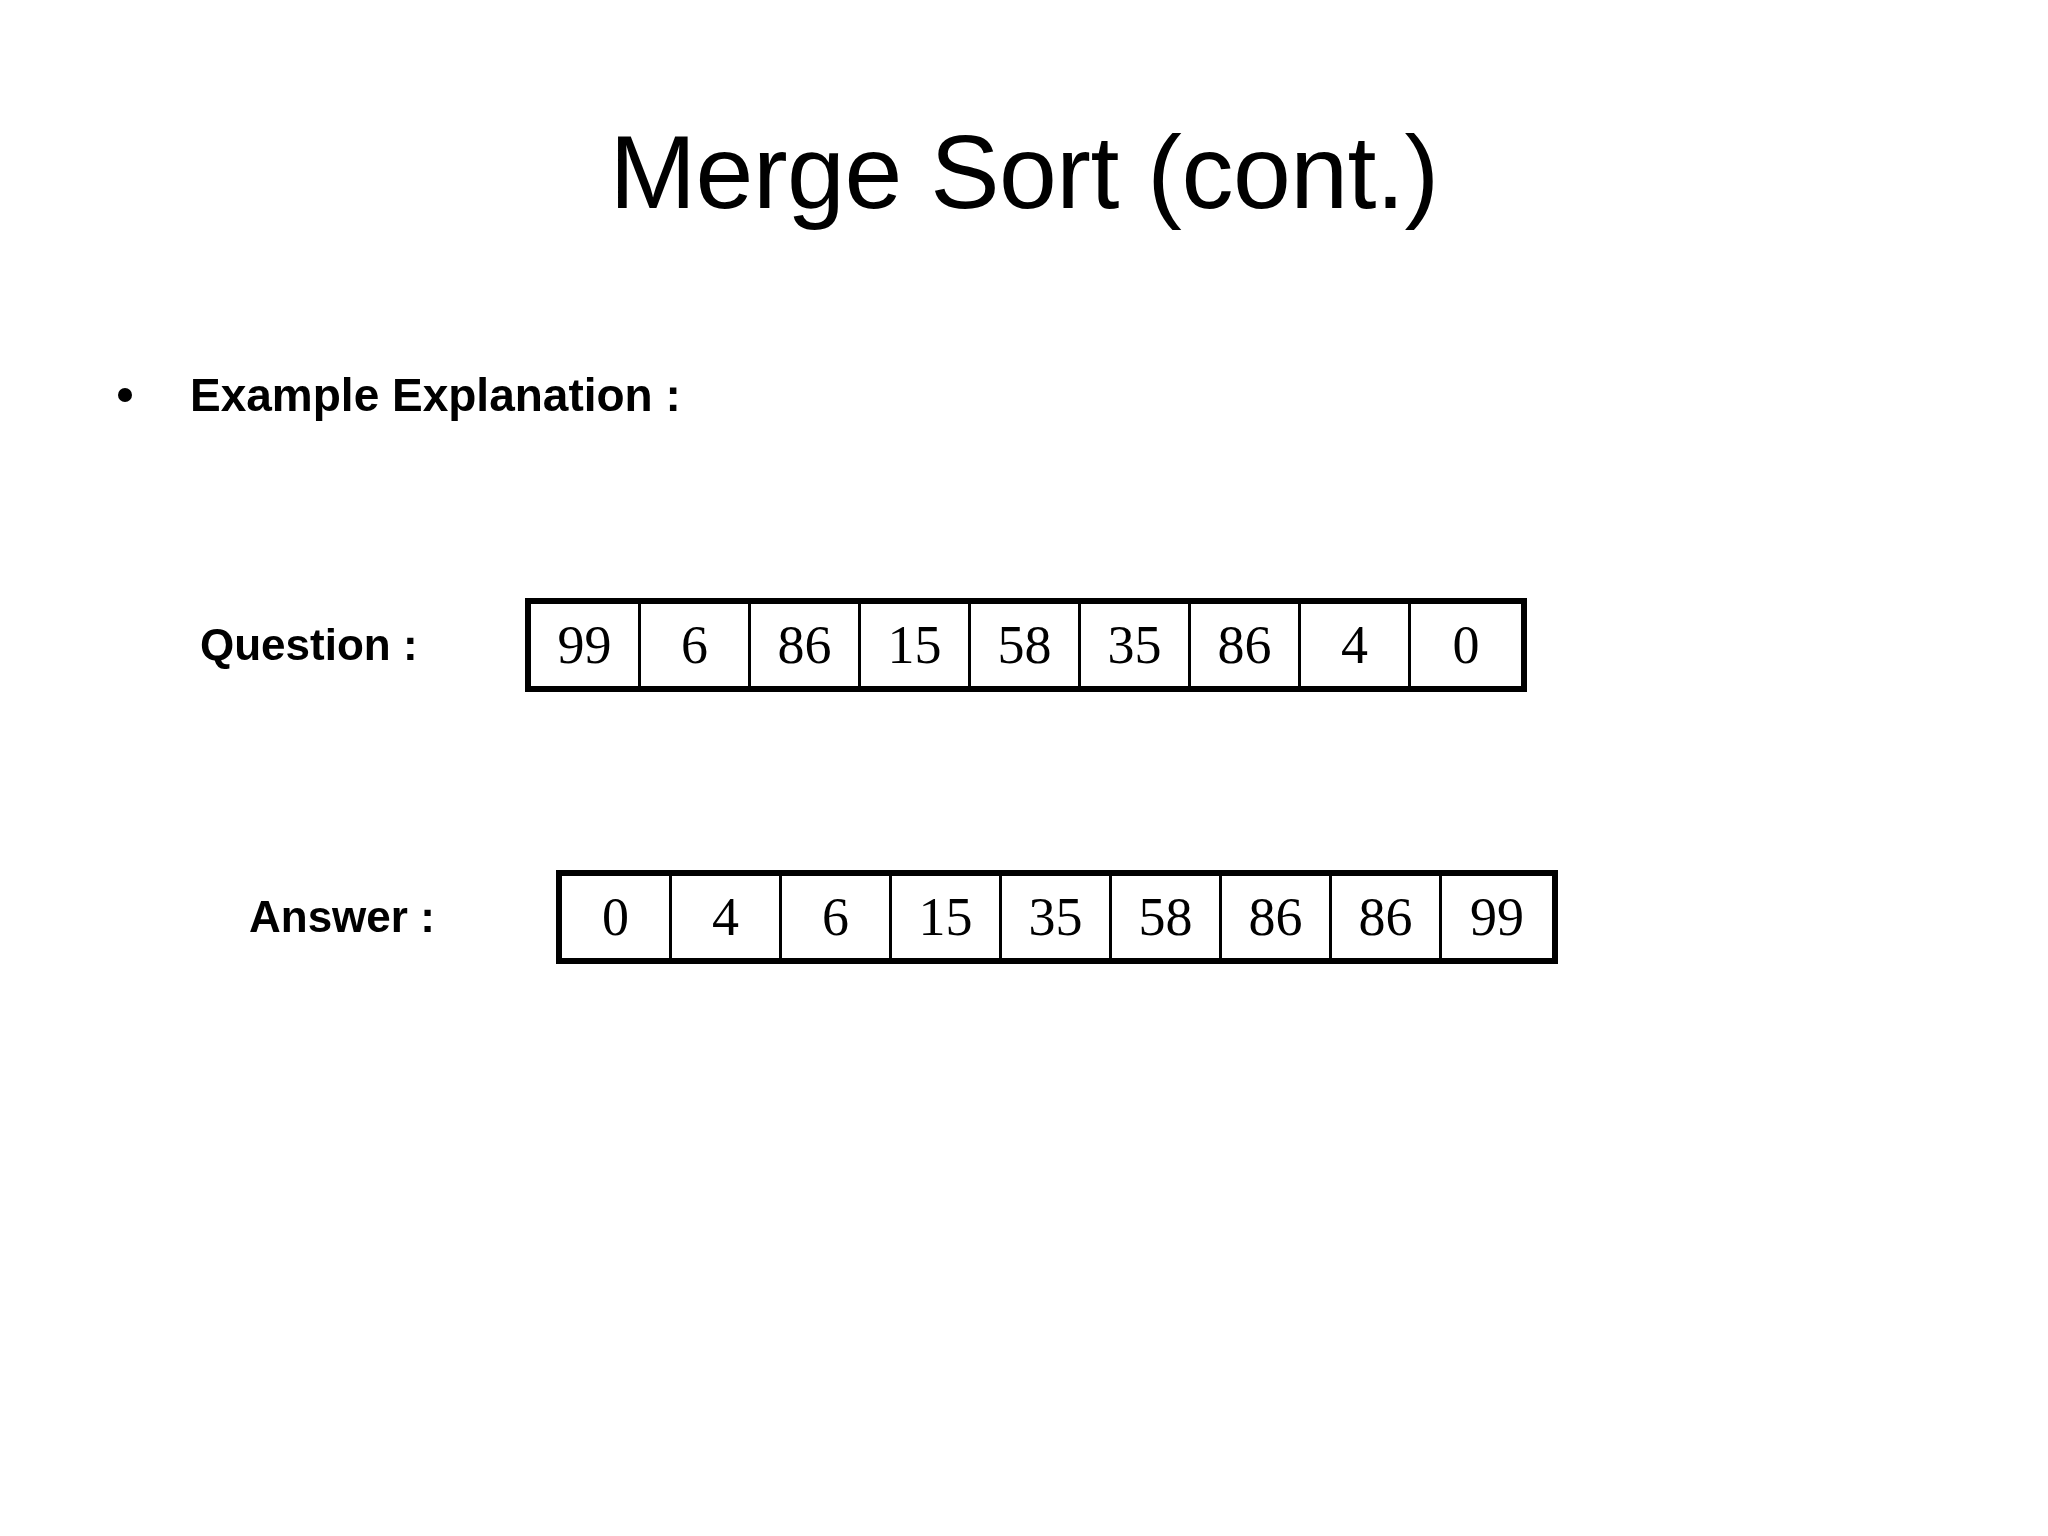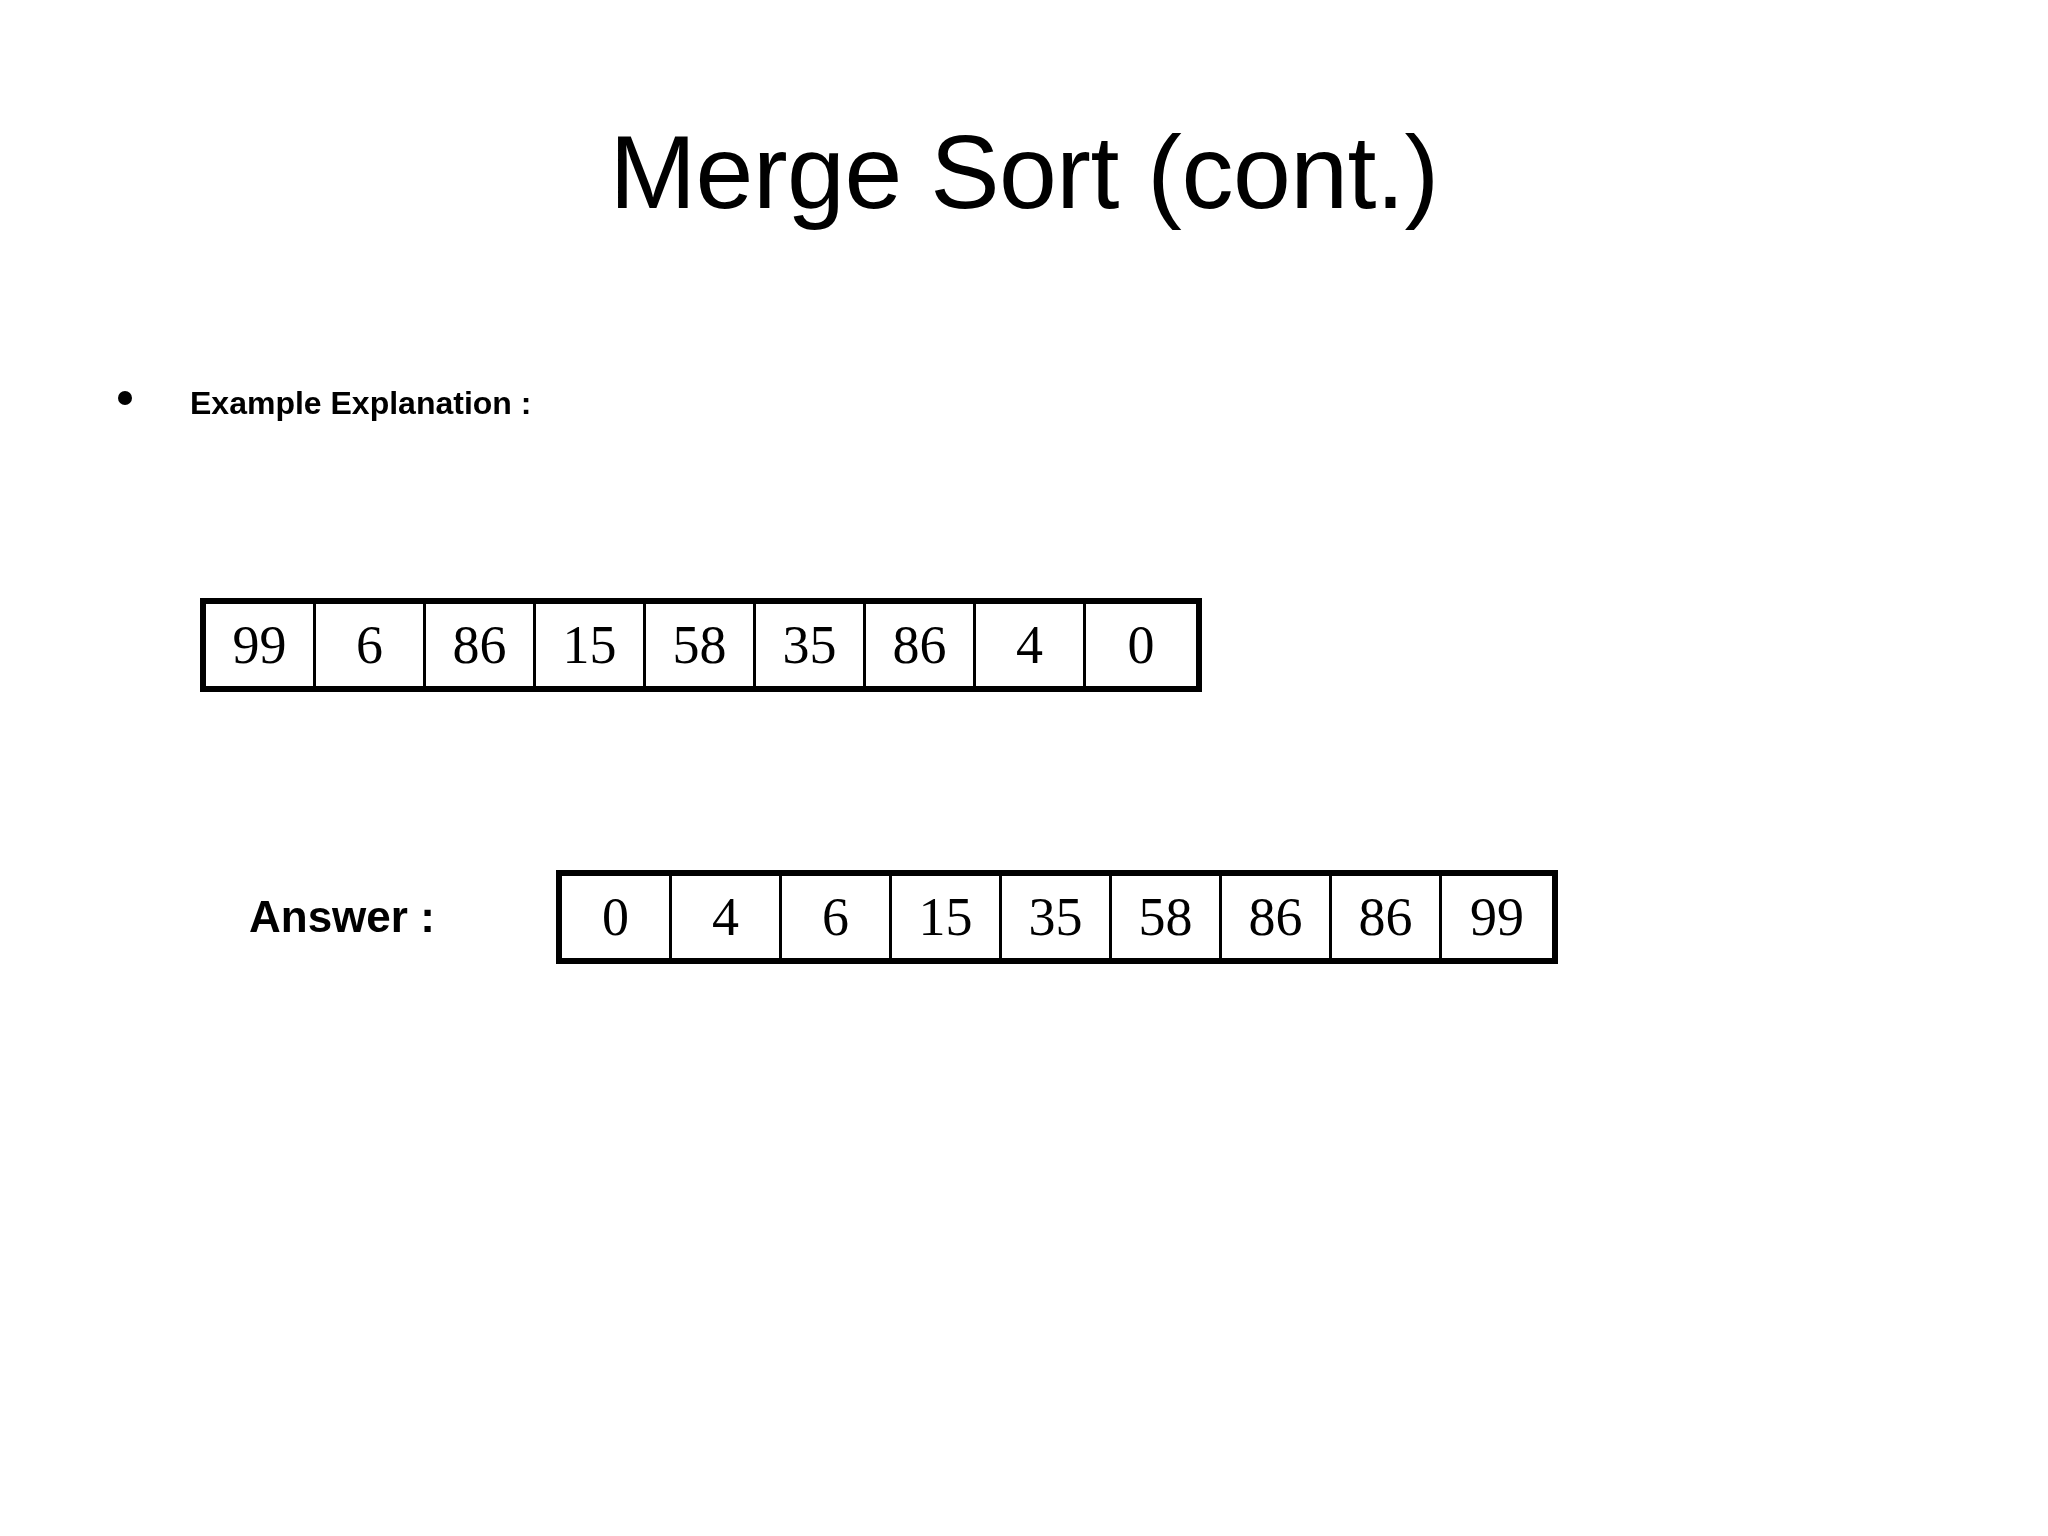--- a/index.html
+++ b/index.html
@@ -52,25 +52,24 @@
     border-radius: 50%;
     background: #000000;
     display: inline-block;
     position: relative;
     top: -9px;
     margin-right: 58px;
     flex: 0 0 auto;
   }
   .bullet-text {
     font-family: "Liberation Sans", sans-serif;
-    font-size: 32px;
+    font-size: 46px;
     font-weight: 700;
     line-height: 1;
     white-space: nowrap;
-    margin-top: 15px;
   }
 
   
   .array-row {
     position: absolute;
     display: flex;
     align-items: center;
   }
   #row-question { left: 200px; top: 598px; }
   #row-answer   { left: 218px; top: 870px; margin-left: 31px; }
@@ -119,20 +118,21 @@
 <div class="slide">
 
   <div class="slide-title">Merge Sort (cont.)</div>
 
   <div class="bullet-row">
     <span class="bullet-dot"></span>
     <span class="bullet-text">Example Explanation :</span>
   </div>
 
   <div class="array-row" id="row-question">
+    <span class="row-label">Question :</span>
     <div class="array-table">
       <div class="array-cell">99</div>
       <div class="array-cell">6</div>
       <div class="array-cell">86</div>
       <div class="array-cell">15</div>
       <div class="array-cell">58</div>
       <div class="array-cell">35</div>
       <div class="array-cell">86</div>
       <div class="array-cell">4</div>
       <div class="array-cell">0</div>

